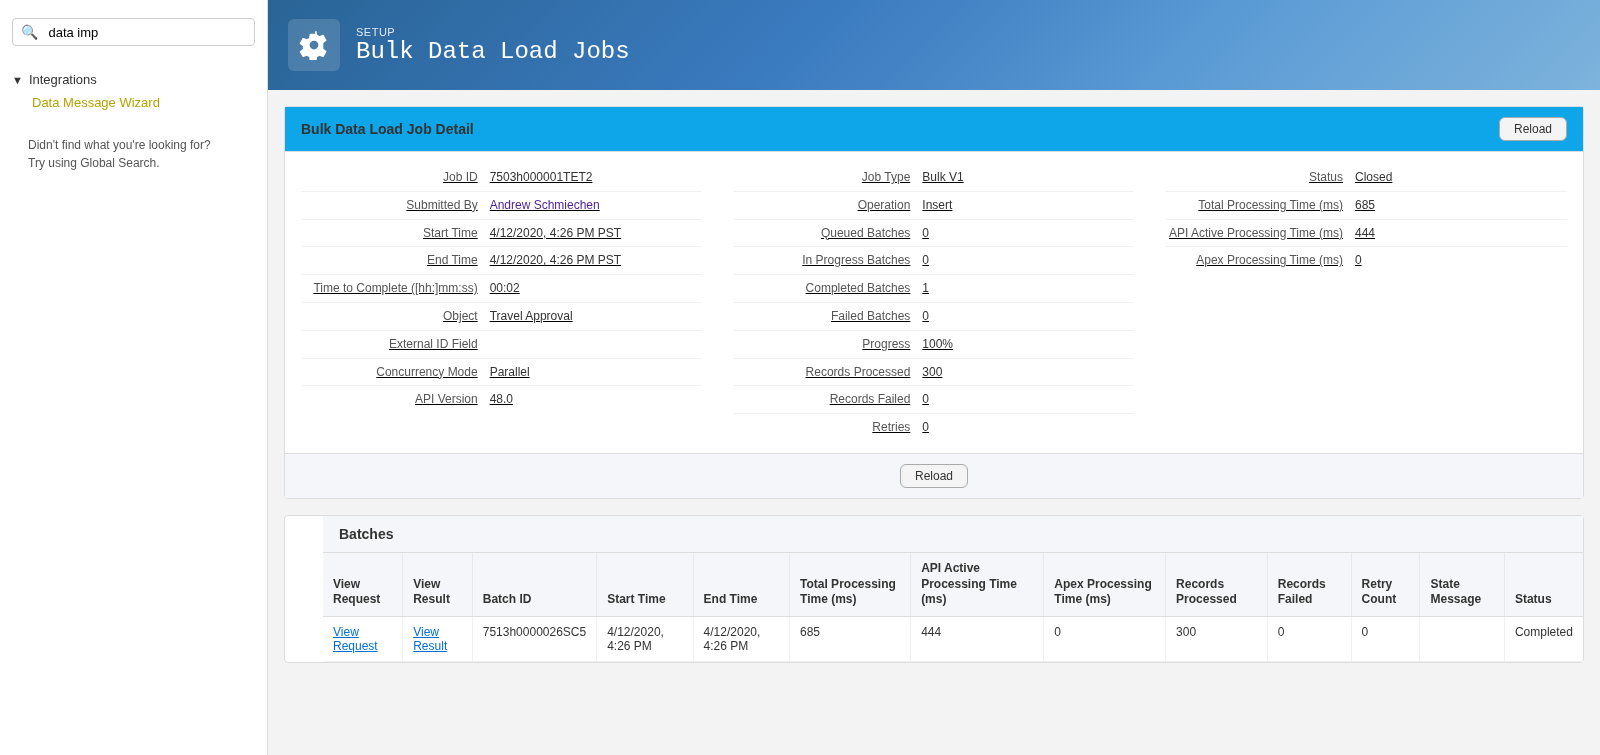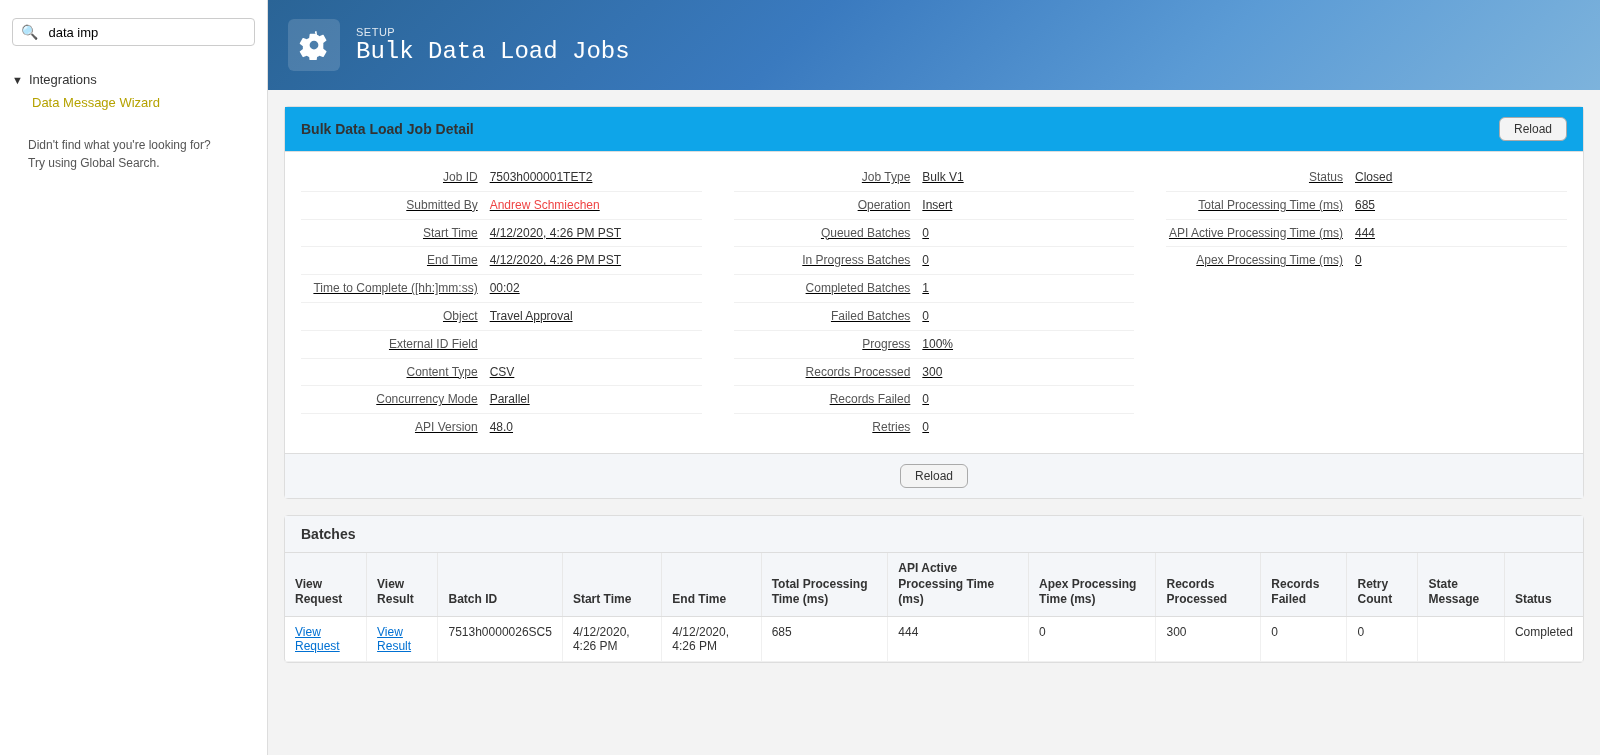--- a/index.html
+++ b/index.html
@@ -138,36 +138,37 @@
       padding-right: 12px;
       flex: 1;
       line-height: 1.4;
     }
     .detail-value {
       color: #333;
       font-size: 12px;
       flex: 1.2;
       line-height: 1.4;
     }
-    .detail-value a { color: #ef4444; text-decoration: none; }
+    .detail-value a { color: #4c1d95; text-decoration: none; }
 
     .card-footer {
       padding: 10px 16px;
       background: #f4f6f9;
       border-top: 1px solid #ddd;
       display: flex;
       justify-content: center;
     }
 
     
     .batches-card {
       background: #fff;
       border: 1px solid #ddd;
       border-radius: 4px;
       margin: 0 16px 16px 16px;
+      padding-left: 38px;
     }
     .batches-header {
       padding: 10px 16px;
       background: #f4f6f9;
       border-bottom: 1px solid #ddd;
     }
     .batches-title { font-size: 14px; font-weight: 600; color: #333; }
 
     
     .batch-table {
@@ -263,24 +264,20 @@
           <span class="detail-label">Time to Complete ([hh:]mm:ss)</span>
           <span class="detail-value">00:02</span>
         </div>
         <div class="detail-row">
           <span class="detail-label">Object</span>
           <span class="detail-value">Travel Approval</span>
         </div>
         <div class="detail-row">
           <span class="detail-label">External ID Field</span>
           <span class="detail-value"></span>
-        </div>
-        <div class="detail-row">
-          <span class="detail-label">Content Type</span>
-          <span class="detail-value">CSV</span>
         </div>
         <div class="detail-row">
           <span class="detail-label">Concurrency Mode</span>
           <span class="detail-value">Parallel</span>
         </div>
         <div class="detail-row">
           <span class="detail-label">API Version</span>
           <span class="detail-value">48.0</span>
         </div>
       </div>

